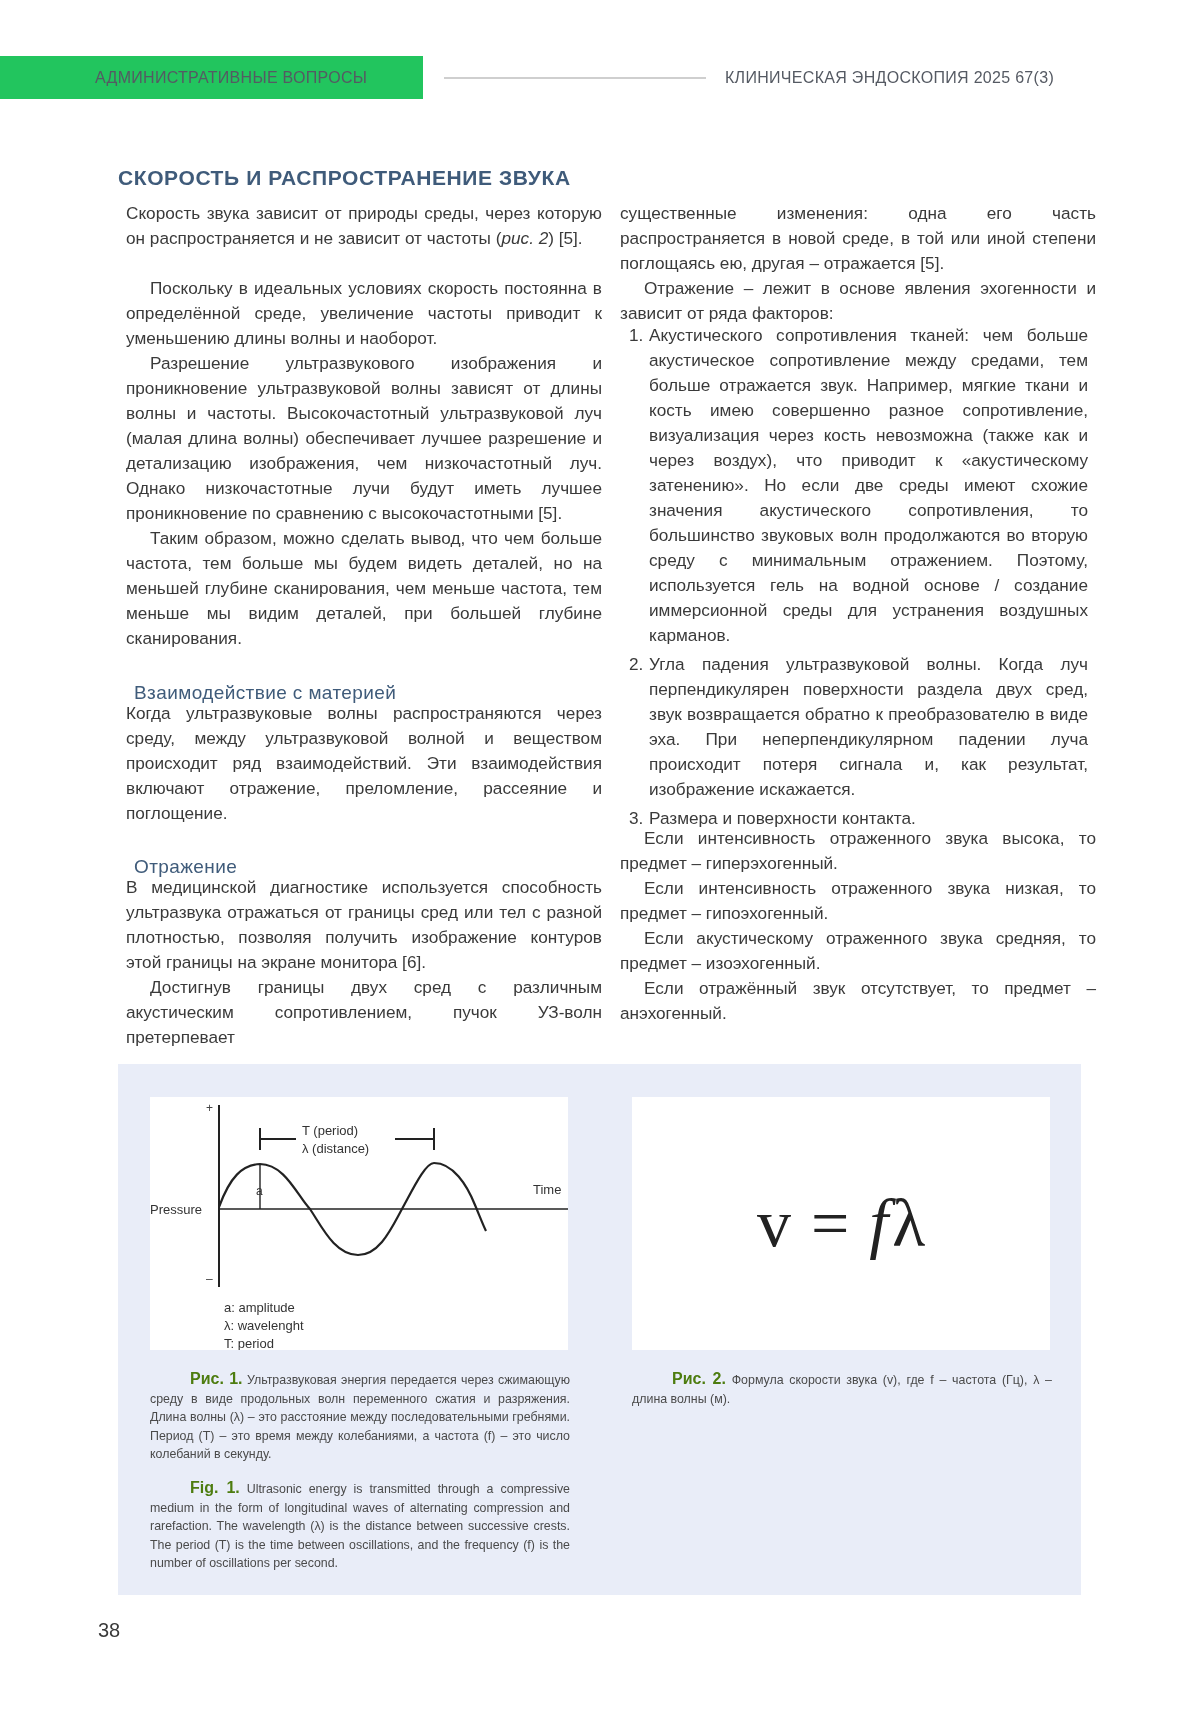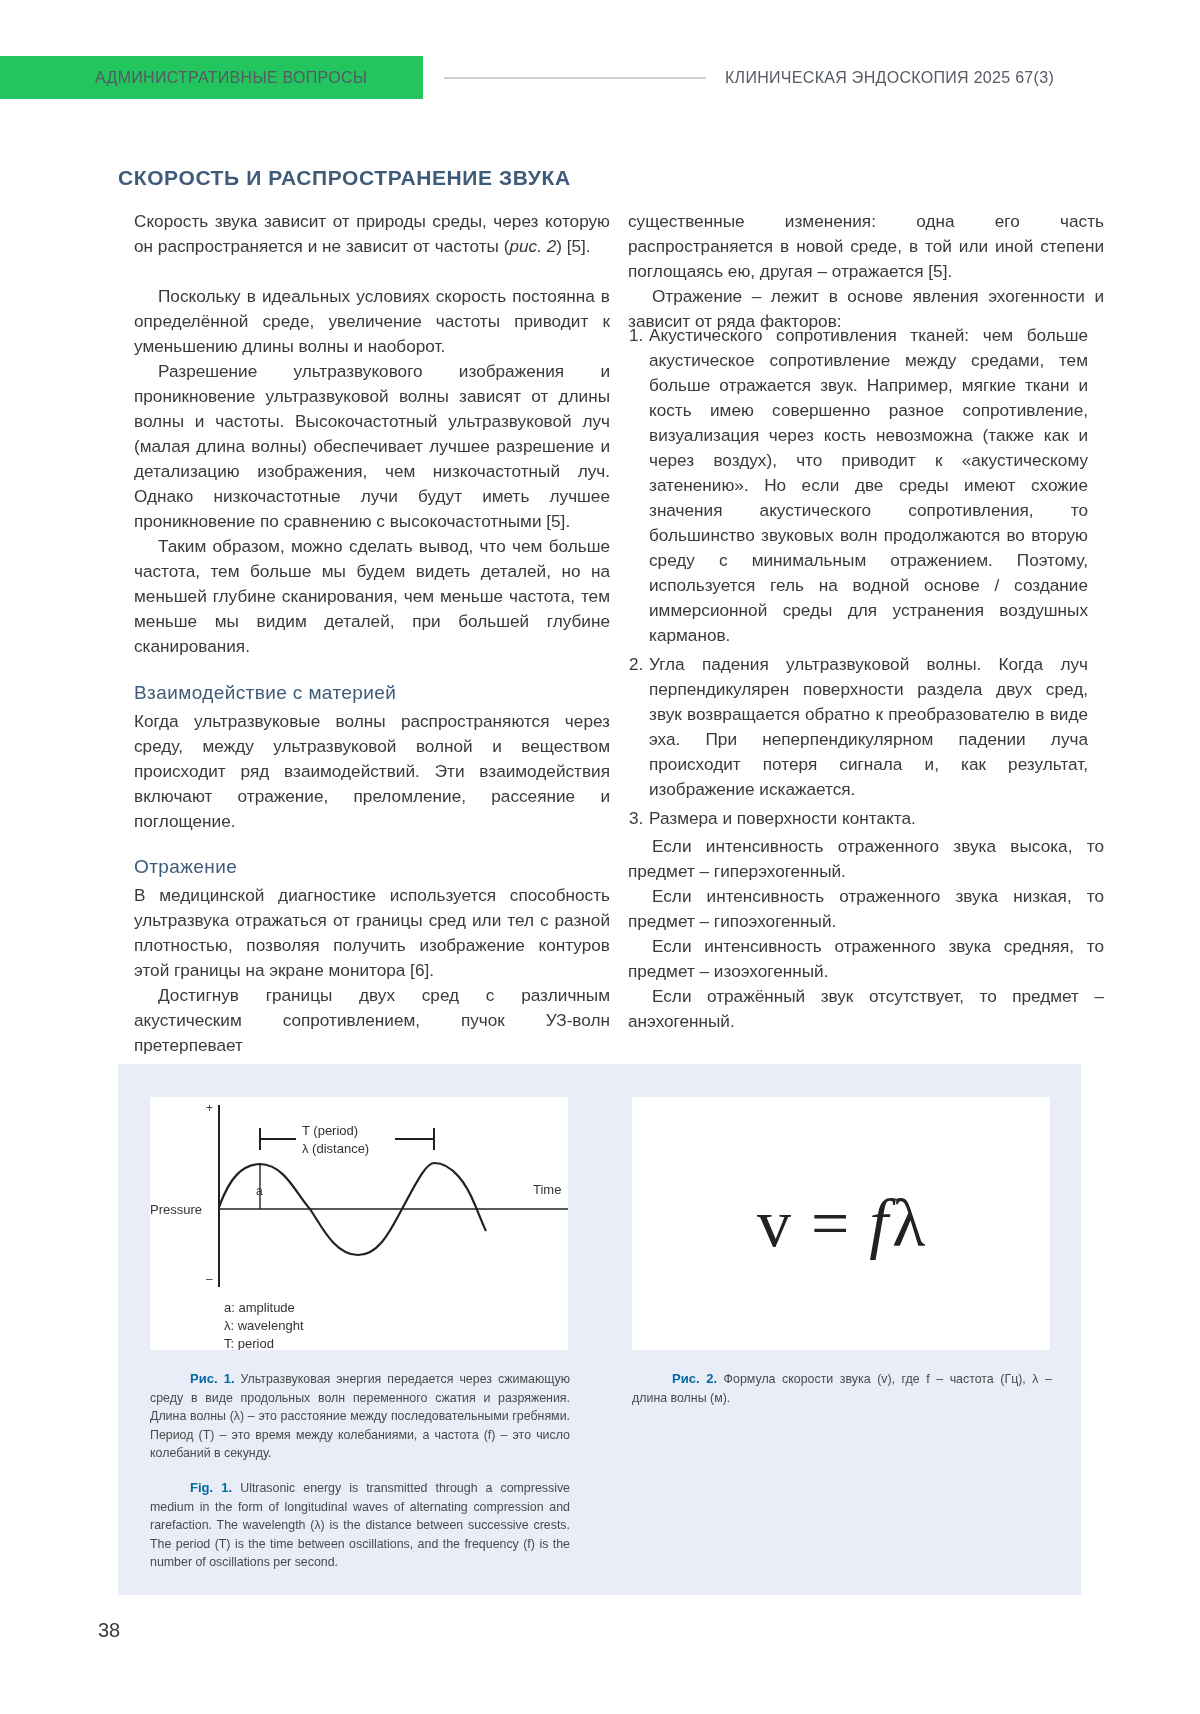--- a/index.html
+++ b/index.html
@@ -4,35 +4,35 @@
 <style>
   html, body { margin:0; padding:0; background:#ffffff; }
   body { width:1200px; height:1714px; position:relative; overflow:hidden;
          font-family:"Liberation Sans", sans-serif; color:#333333; }
   .hdr-left { position:absolute; left:0; top:56px; width:423px; height:43px; background:#22c55e; }
   .hdr-left span { position:absolute; left:95px; top:13px; font-size:16px; letter-spacing:0.3px; color:#555a63; }
   .hdr-line { position:absolute; left:444px; top:77px; width:262px; height:2px; background:#cfcfcf; }
   .hdr-right { position:absolute; left:725px; top:69px; font-size:16px; letter-spacing:0.3px; color:#555a63; }
   h2.section { position:absolute; margin:0; font-size:21px; font-weight:bold; color:#3f5b7a; letter-spacing:0.6px; }
   h3.sub { position:absolute; margin:16px; font-size:19px; font-weight:normal; color:#3f5b7a; letter-spacing:0.4px; }
-  p.t { position:absolute; margin:16px; width:476px; text-align:justify; font-size:17.2px; line-height:25px; color:#3a3a3a; }
+  p.t { position:absolute; margin:8px; width:476px; text-align:justify; font-size:17.2px; line-height:25px; color:#3a3a3a; }
   .ind { text-indent:24px; }
   ol.factors { position:absolute; margin:0; padding:0; list-style:none; width:476px; }
   ol.factors li { position:relative; padding-left:37px; text-align:justify; font-size:17.2px; line-height:25px; color:#3a3a3a; margin-bottom:4px; }
   ol.factors li .num { position:absolute; left:17px; top:0; }
   .panel { position:absolute; left:118px; top:1064px; width:963px; height:531px; background:#e9edf8; }
   .figbox { position:absolute; background:#ffffff; }
   .fig1 { left:32px; top:33px; width:418px; height:253px; }
   .fig2 { left:514px; top:33px; width:418px; height:253px; }
   .formula { position:absolute; left:0; top:0; width:418px; height:253px; display:flex; align-items:center; justify-content:center;
              font-family:"Liberation Serif", serif; font-size:68px; color:#222; }
   .formula .f { font-style:italic; margin:0 4px 0 20px; }
   .formula .eq { margin-left:20px; }
   .caption { position:absolute; width:420px; font-size:12.4px; line-height:18.5px; color:#4a4a4a; text-align:justify; }
-  .caption b { color:#0369a1; font-size:13px;padding-left:40px; }
+  .caption b { color:#4d7c0f; font-size:16px;padding-left:40px; }
   .page-num { position:absolute; left:98px; top:1619px; font-size:20px; color:#3a3a3a; }
   svg text { font-family:"Liberation Sans", sans-serif; }
 </style>
 </head>
 <body>
 
 <div class="hdr-left">
   <span>АДМИНИСТРАТИВНЫЕ ВОПРОСЫ</span>
 </div>
 <div class="hdr-line"></div>
@@ -53,21 +53,21 @@
 
 <p class="t" style="left:612px; top:193px;">существенные изменения: одна его часть распространяется в новой среде, в той или иной степени поглощаясь ею, другая – отражается [5].</p>
 <p class="t ind" style="left:612px; top:268px;">Отражение – лежит в основе явления эхогенности и зависит от ряда факторов:</p>
 <ol class="factors" style="left:612px; top:323px;">
   <li><span class="num">1.</span><span>Акустического сопротивления тканей: чем больше акустическое сопротивление между средами, тем больше отражается звук. Например, мягкие ткани и кость имею совершенно разное сопротивление, визуализация через кость невозможна (также как и через воздух), что приводит к «акустическому затенению». Но если две среды имеют схожие значения акустического сопротивления, то большинство звуковых волн продолжаются во вторую среду с минимальным отражением. Поэтому, используется гель на водной основе / создание иммерсионной среды для устранения воздушных карманов.</span></li>
   <li><span class="num">2.</span><span>Угла падения ультразвуковой волны. Когда луч перпендикулярен поверхности раздела двух сред, звук возвращается обратно к преобразователю в виде эха. При неперпендикулярном падении луча происходит потеря сигнала и, как результат, изображение искажается.</span></li>
   <li><span class="num">3.</span><span>Размера и поверхности контакта.</span></li>
 </ol>
 <p class="t ind" style="left:612px; top:818px;">Если интенсивность отраженного звука высока, то предмет – гиперэхогенный.</p>
 <p class="t ind" style="left:612px; top:868px;">Если интенсивность отраженного звука низкая, то предмет – гипоэхогенный.</p>
-<p class="t ind" style="left:612px; top:918px;">Если интенсивность отраженного звука средняя, то предмет – изоэхогенный.</p>
+<p class="t ind" style="left:612px; top:918px;">Если акустическому отраженного звука средняя, то предмет – изоэхогенный.</p>
 <p class="t ind" style="left:612px; top:968px;">Если отражённый звук отсутствует, то предмет – анэхогенный.</p>
 
 <div class="panel">
   <div class="figbox fig1">
     <svg width="418" height="253" viewBox="0 0 418 253">
 
       <line x1="69" y1="8" x2="69" y2="190" stroke="#222" stroke-width="2"></line>
       <line x1="69" y1="112" x2="418" y2="112" stroke="#222" stroke-width="1.6"></line>
       <text x="56" y="15" font-size="12" fill="#444">+</text>
       <text x="56" y="186" font-size="12" fill="#444">–</text>

